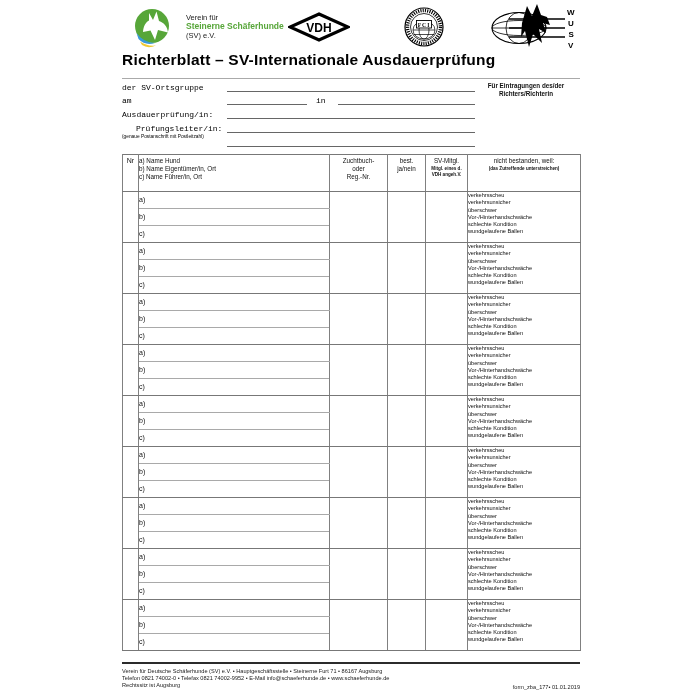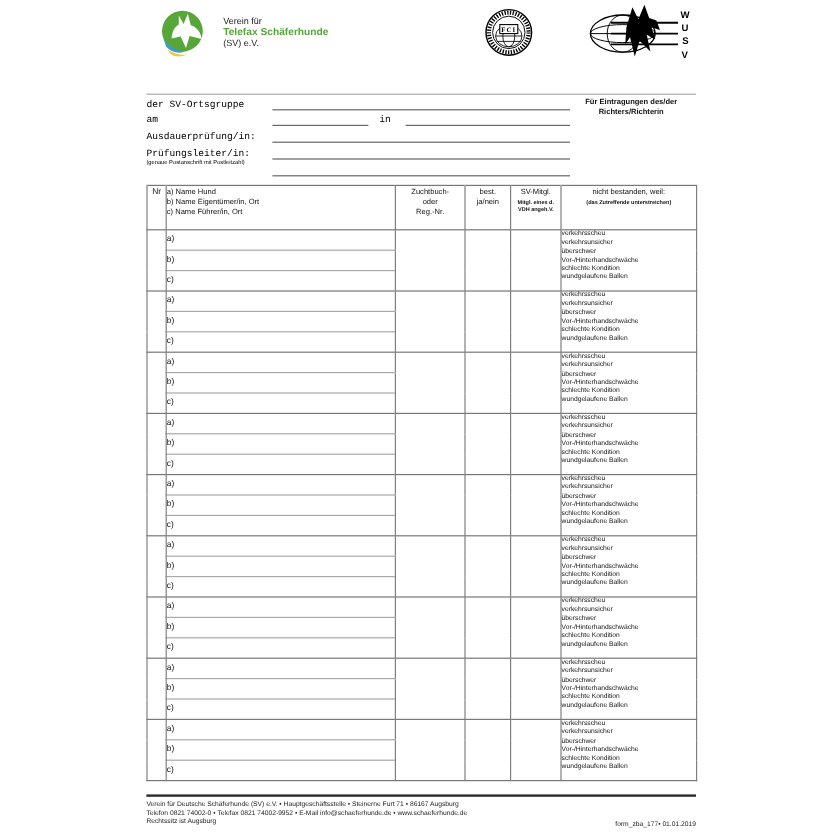--- a/index.html
+++ b/index.html
@@ -70,25 +70,31 @@
 
     <div class="sv-logo">
       <svg width="52" height="42" viewBox="0 0 52 42">
         <circle cx="23" cy="19" r="17" fill="#57a639"></circle>
         <path d="M20 6 L24 13 L27.5 4.5 L30 14 C35 15.5 38.5 20 39 25.5 L29 23 L26 33 L21.5 23.5 L14 25 C14.5 19 16.5 15.5 20 13.5 Z" fill="#ffffff"></path>
         <path d="M7.5 26 Q14 35.5 26 36 Q16 39 9.5 32 Z" fill="#3a9ad9"></path>
         <path d="M11 34.5 Q18 39.5 27 38.5 Q19 42 13 38 Z" fill="#f0c932"></path>
       </svg>
       <div class="sv-text">
         <div class="l1">Verein für</div>
-        <div class="l2">Telefax Schäferhunde</div>
+        <div class="l2">Steinerne Schäferhunde</div>
         <div class="l3">(SV) e.V.</div>
       </div>
     </div>
 
+    <div class="vdh-logo">
+      <svg width="62" height="30" viewBox="0 0 62 30">
+        <polygon points="31,2 60,15 31,28 2,15" fill="#ffffff" stroke="#000000" stroke-width="3.2"></polygon>
+        <text x="31" y="19.5" text-anchor="middle" font-size="12" font-weight="bold" font-family="Liberation Sans, sans-serif">VDH</text>
+      </svg>
+    </div>
 
     <div class="fci-logo">
       <svg width="42" height="42" viewBox="0 0 42 42">
         <circle cx="21" cy="21" r="19" fill="none" stroke="#000" stroke-width="1.2"></circle>
         <circle cx="21" cy="21" r="16.5" fill="none" stroke="#000" stroke-width="3.4" stroke-dasharray="1.1,1.2"></circle>
         <circle cx="21" cy="21" r="13.5" fill="none" stroke="#000" stroke-width="0.8"></circle>
         <ellipse cx="21" cy="24" rx="11" ry="9" fill="none" stroke="#000" stroke-width="0.7"></ellipse>
         <ellipse cx="21" cy="24" rx="5" ry="9" fill="none" stroke="#000" stroke-width="0.7"></ellipse>
         <line x1="10" y1="24" x2="32" y2="24" stroke="#000" stroke-width="0.7"></line>
         <line x1="11" y1="28.5" x2="31" y2="28.5" stroke="#000" stroke-width="0.7"></line>
@@ -108,34 +114,35 @@
         <line x1="22" y1="34" x2="78" y2="34" stroke="#000" stroke-width="1.6"></line>
         <path d="M40 3 L45 13 L50 1 L54 12 L60 14 L63 22 L56 20 L59 30 L52 26 L55 40 L46 31 L42 44 L38 28 L34 34 L35 20 Z" fill="#000"></path>
         <text x="80" y="12" font-size="8" font-weight="bold" font-family="Liberation Sans, sans-serif">W</text>
         <text x="81" y="23" font-size="8" font-weight="bold" font-family="Liberation Sans, sans-serif">U</text>
         <text x="81.5" y="34" font-size="8" font-weight="bold" font-family="Liberation Sans, sans-serif">S</text>
         <text x="81" y="45" font-size="8" font-weight="bold" font-family="Liberation Sans, sans-serif">V</text>
       </svg>
     </div>
   </div>
 
+  <div class="title">Richterblatt – SV-Internationale Ausdauerprüfung</div>
   <div class="title-rule"></div>
 
   <div class="flabel" style="left:122px; top:83px;">der SV-Ortsgruppe</div>
   <div class="fline" style="left:227px; top:91px; width:248px;"></div>
 
   <div class="flabel" style="left:122px; top:96px;">am</div>
   <div class="fline" style="left:227px; top:104px; width:80px;"></div>
   <div class="flabel" style="left:316px; top:96px;">in</div>
   <div class="fline" style="left:338px; top:104px; width:137px;"></div>
 
   <div class="flabel" style="left:122px; top:110px;">Ausdauerprüfung/in:</div>
   <div class="fline" style="left:227px; top:118px; width:248px;"></div>
 
-  <div class="flabel" style="left:122px; top:124px;">Prüfungsleiter/in:</div>
+  <div class="flabel" style="left:136px; top:124px;">Prüfungsleiter/in:</div>
   <div class="fnote" style="left:122px; top:134px;">(genaue Postanschrift mit Postleitzahl)</div>
   <div class="fline" style="left:227px; top:132px; width:248px;"></div>
   <div class="fline" style="left:227px; top:146px; width:248px;"></div>
 
   <div class="judge-note">
     <div>Für Eintragungen des/der</div>
     <div>Richters/Richterin</div>
   </div>
 
   <table class="form-table">

